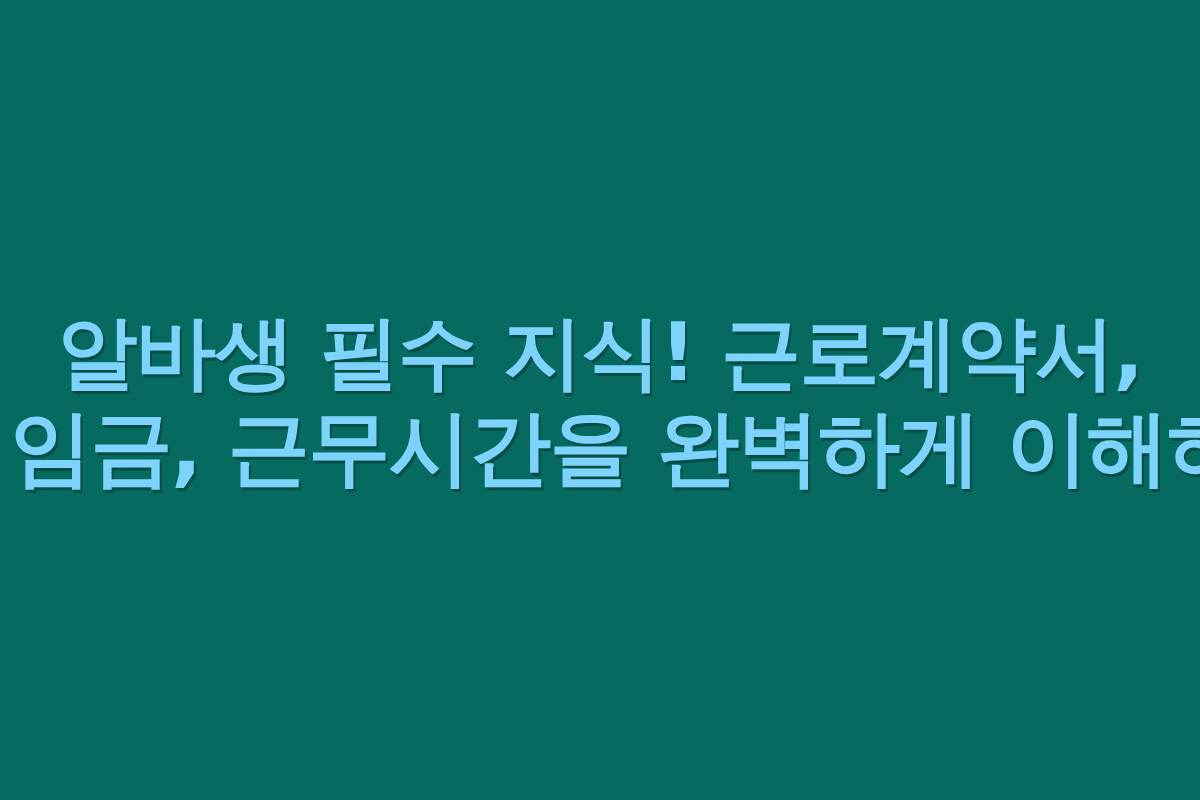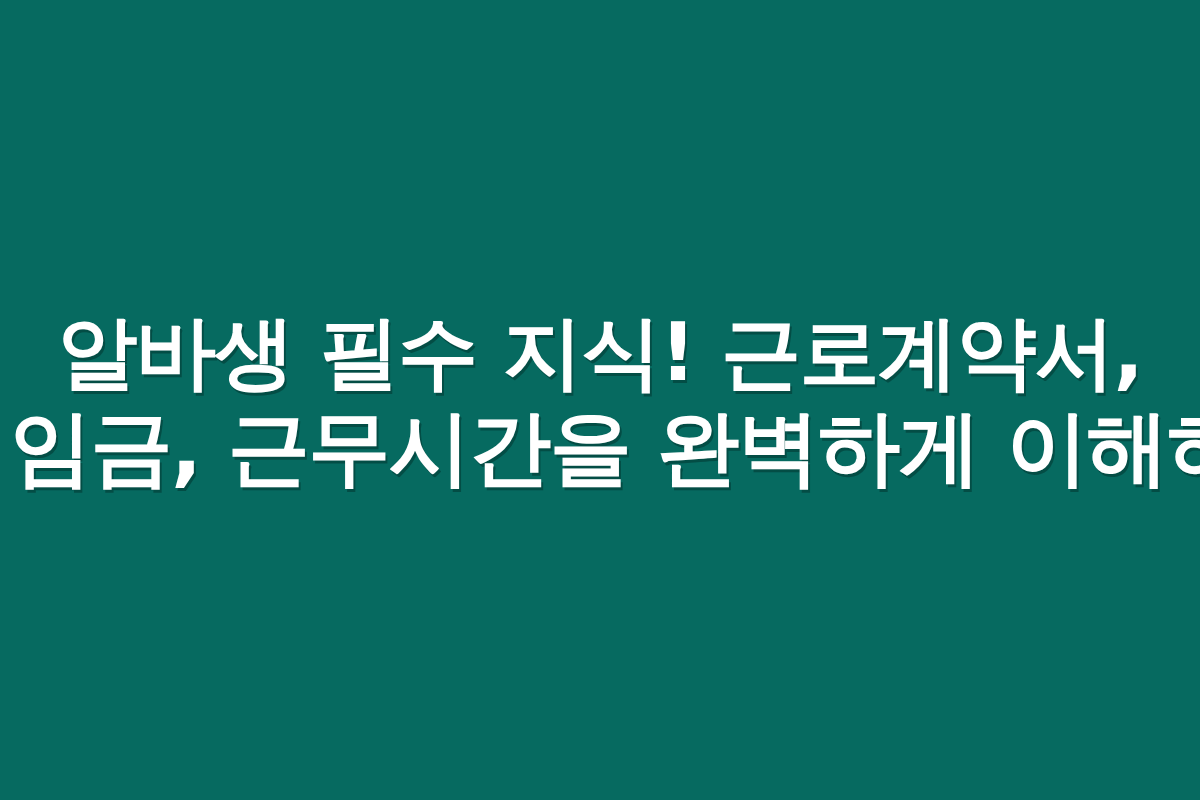--- a/index.html
+++ b/index.html
@@ -29,21 +29,21 @@
 
   .headline-block {
     width: 1200px;
     text-align: center;
     padding: 0 10px;
     box-sizing: border-box;
   }
 
   .headline-line {
     display: block;
-    color: #ffffff;
+    color: #7dd3fc;
     font-family: "DejaVu Sans", "Liberation Sans", sans-serif;
     font-weight: 700;
     font-size: 82px;
     line-height: 95px;
     letter-spacing: -1.5px;
     white-space: nowrap;
     text-shadow: 2px 3px 0 rgba(0, 42, 38, 0.45);
     -webkit-font-smoothing: antialiased;
   }
 

